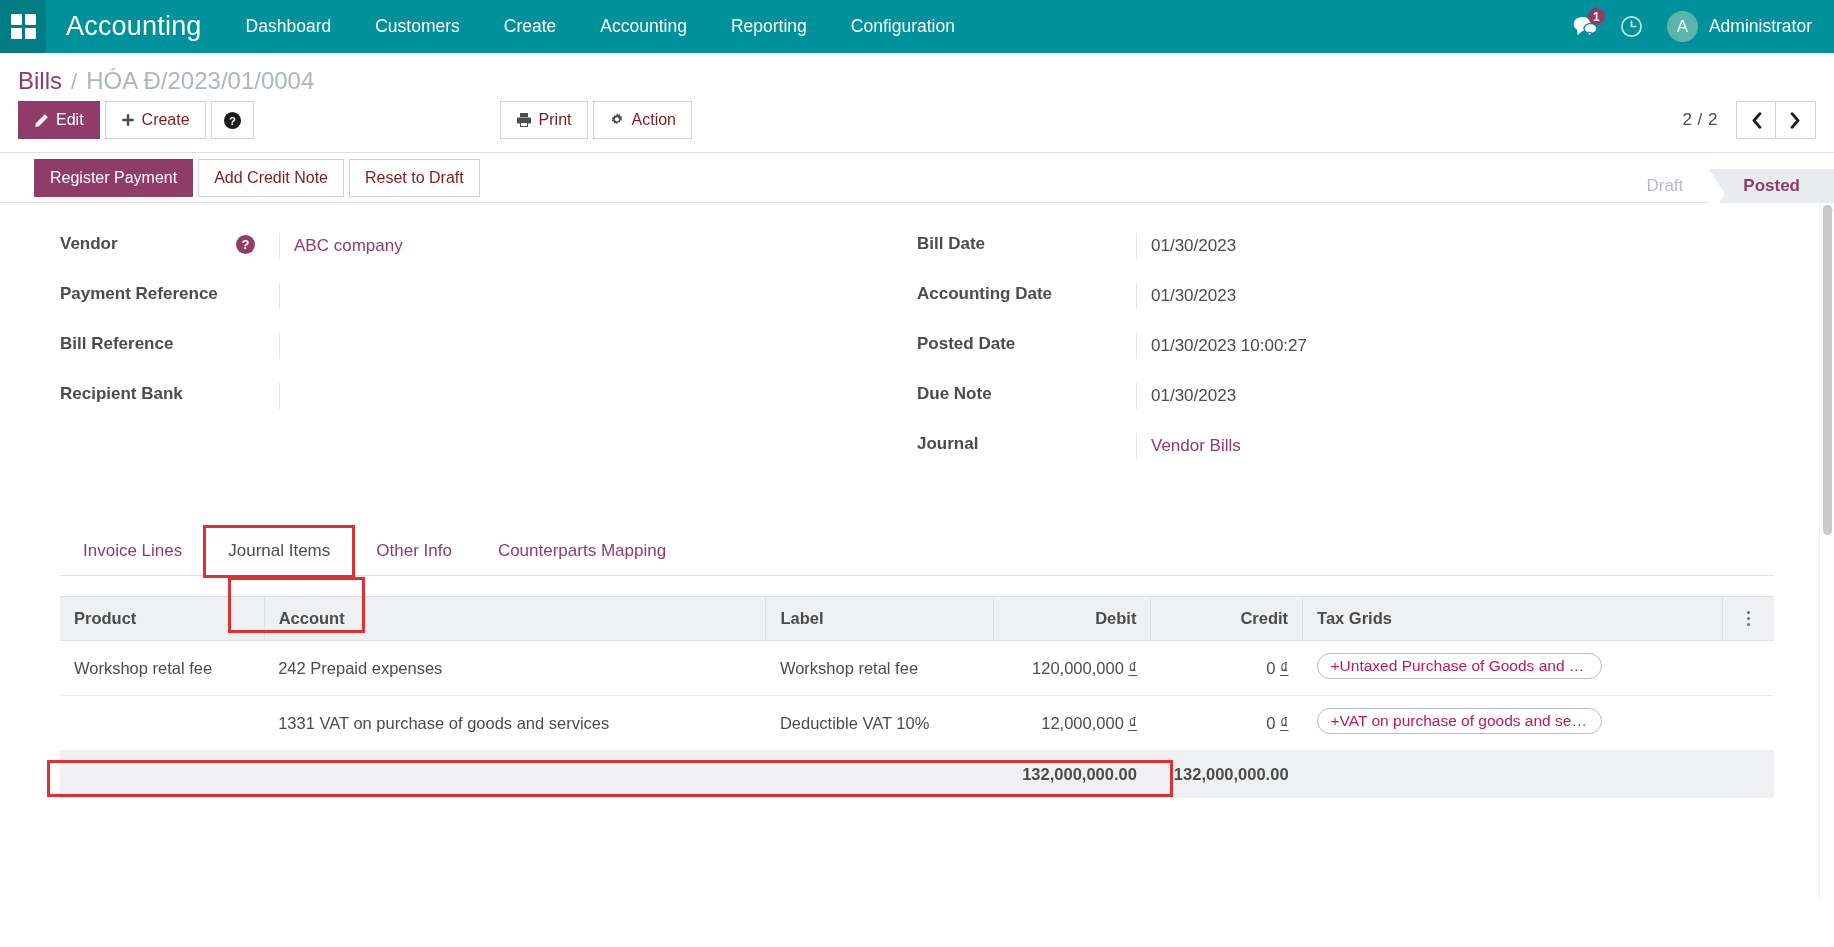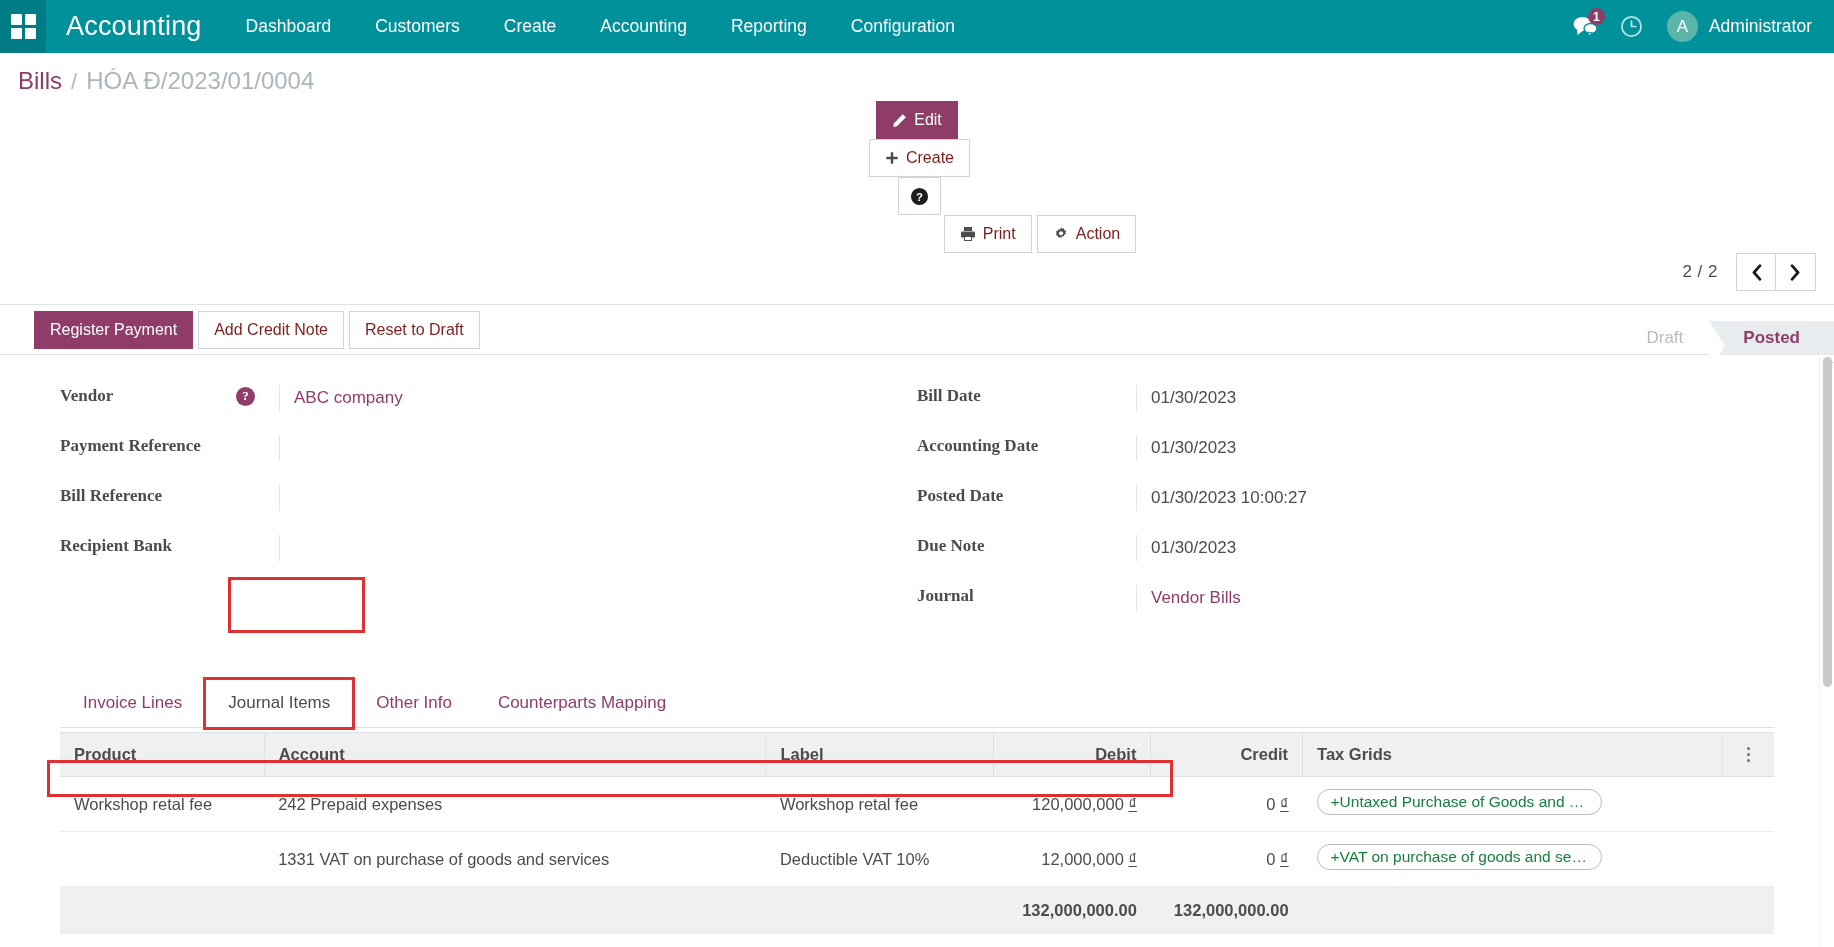--- a/index.html
+++ b/index.html
@@ -59,21 +59,21 @@
   }
   .user-name { font-size: 17.5px; color: #ffffff; }
 
   
   .control-panel { background: #ffffff; border-bottom: 1px solid #dee2e6; padding: 0 18px; }
   .breadcrumb { display: flex; align-items: baseline; padding: 14px 0 6px 0; }
   .bc-root { font-size: 24px; color: #8f3c69; cursor: pointer; }
   .bc-sep { font-size: 22px; color: #b5b5b5; margin: 0 9px; }
   .bc-current { font-size: 24px; color: #adb5bd; }
 
-  .btn-row { display: flex; align-items: center; padding-bottom: 13px; position: relative; flex-direction: column; }
+  .btn-row { display: flex; align-items: center; padding-bottom: 13px; position: relative; }
   .btn {
     height: 38px; padding: 0 15px; font-size: 16px;
     border: 1px solid #ced4da; background: #ffffff; color: #7f1d1d;
     display: inline-flex; align-items: center; cursor: pointer;
     border-radius: 0; white-space: nowrap;
   }
   .btn.primary { background: #8f3c69; border-color: #8f3c69; color: #ffffff; }
   .btn + .btn { margin-left: 5px; }
   .btn .ic { margin-right: 7px; display: inline-flex; align-items: center; }
   .btn.icon-only { padding: 0 11px; }
@@ -115,21 +115,21 @@
     overflow: hidden;
     background: #ffffff;
   }
   .sheet { padding: 30px 60px 0 60px; }
 
   .form-grid { display: flex; }
   .form-col { width: 50%; }
   .fld { display: flex; align-items: flex-start; margin-bottom: 22px; min-height: 28px; }
   .fld-label {
     width: 219px; font-size: 17px; font-weight: 700; color: #4c4c4c;
-    display: flex; align-items: center; padding-top: 1px; font-family: Liberation Serif, serif;
+    display: flex; align-items: center; padding-top: 1px;
   }
   .help-dot {
     width: 19px; height: 19px; border-radius: 50%; background: #8f3c69;
     color: #fff; font-size: 13px; font-weight: 700;
     display: inline-flex; align-items: center; justify-content: center;
     margin-left: auto; margin-right: 24px; cursor: pointer;
   }
   .fld-value {
     flex: 1; font-size: 17px; color: #4c4c4c;
     border-left: 1px solid #e4e4e4; padding-left: 14px; min-height: 26px;
@@ -149,38 +149,38 @@
     cursor: pointer; background: transparent; border: 1px solid transparent;
     margin-bottom: -1px; white-space: nowrap;
   }
   .tab.active {
     color: #4c4c4c; background: #ffffff;
     border-color: transparent; border-bottom-color: #ffffff;
   }
   .tab.highlighted { outline: 3px solid #e03131; outline-offset: -1px; }
 
   
-  table.jitems { width: 100%; border-collapse: collapse; table-layout: fixed; margin-top: 4px; }
+  table.jitems { width: 100%; border-collapse: collapse; table-layout: fixed; margin-top: 20px; }
   table.jitems thead th {
     background: #eef0f2; color: #4c4c4c; font-size: 16.5px; font-weight: 700;
     text-align: left; padding: 12px 14px; border-top: 1px solid #dfe2e5;
     border-bottom: 1px solid #dfe2e5; border-right: 1px solid #dfe2e5;
     white-space: nowrap;
   }
   table.jitems thead th.num { text-align: right; }
   table.jitems thead th.last { border-right: none; width: 44px; }
   table.jitems tbody td {
     font-size: 16.5px; padding: 12px 14px; border-bottom: 1px solid #ededed;
     color: #4c4c4c; white-space: nowrap; overflow: hidden; text-overflow: ellipsis;
   }
   table.jitems tbody td.num { text-align: right; }
   .cur-u { text-decoration: underline; }
   .tag {
     display: inline-block; border: 1px solid #b9bcc0; border-radius: 14px;
-    padding: 3px 13px; font-size: 15.5px; color: #15803d; background: #ffffff;
+    padding: 3px 13px; font-size: 15.5px; color: #be185d; background: #ffffff;
     max-width: 285px; overflow: hidden; text-overflow: ellipsis; white-space: nowrap;
   }
   tfoot td {
     background: #eef0f2; font-size: 16.5px; font-weight: 700; color: #4c4c4c;
     padding: 14px 14px; text-align: right; border-top: 1px solid #dfe2e5;
   }
   .optcol {
     display: flex; flex-direction: column; gap: 3px; align-items: center;
     cursor: pointer;
   }

